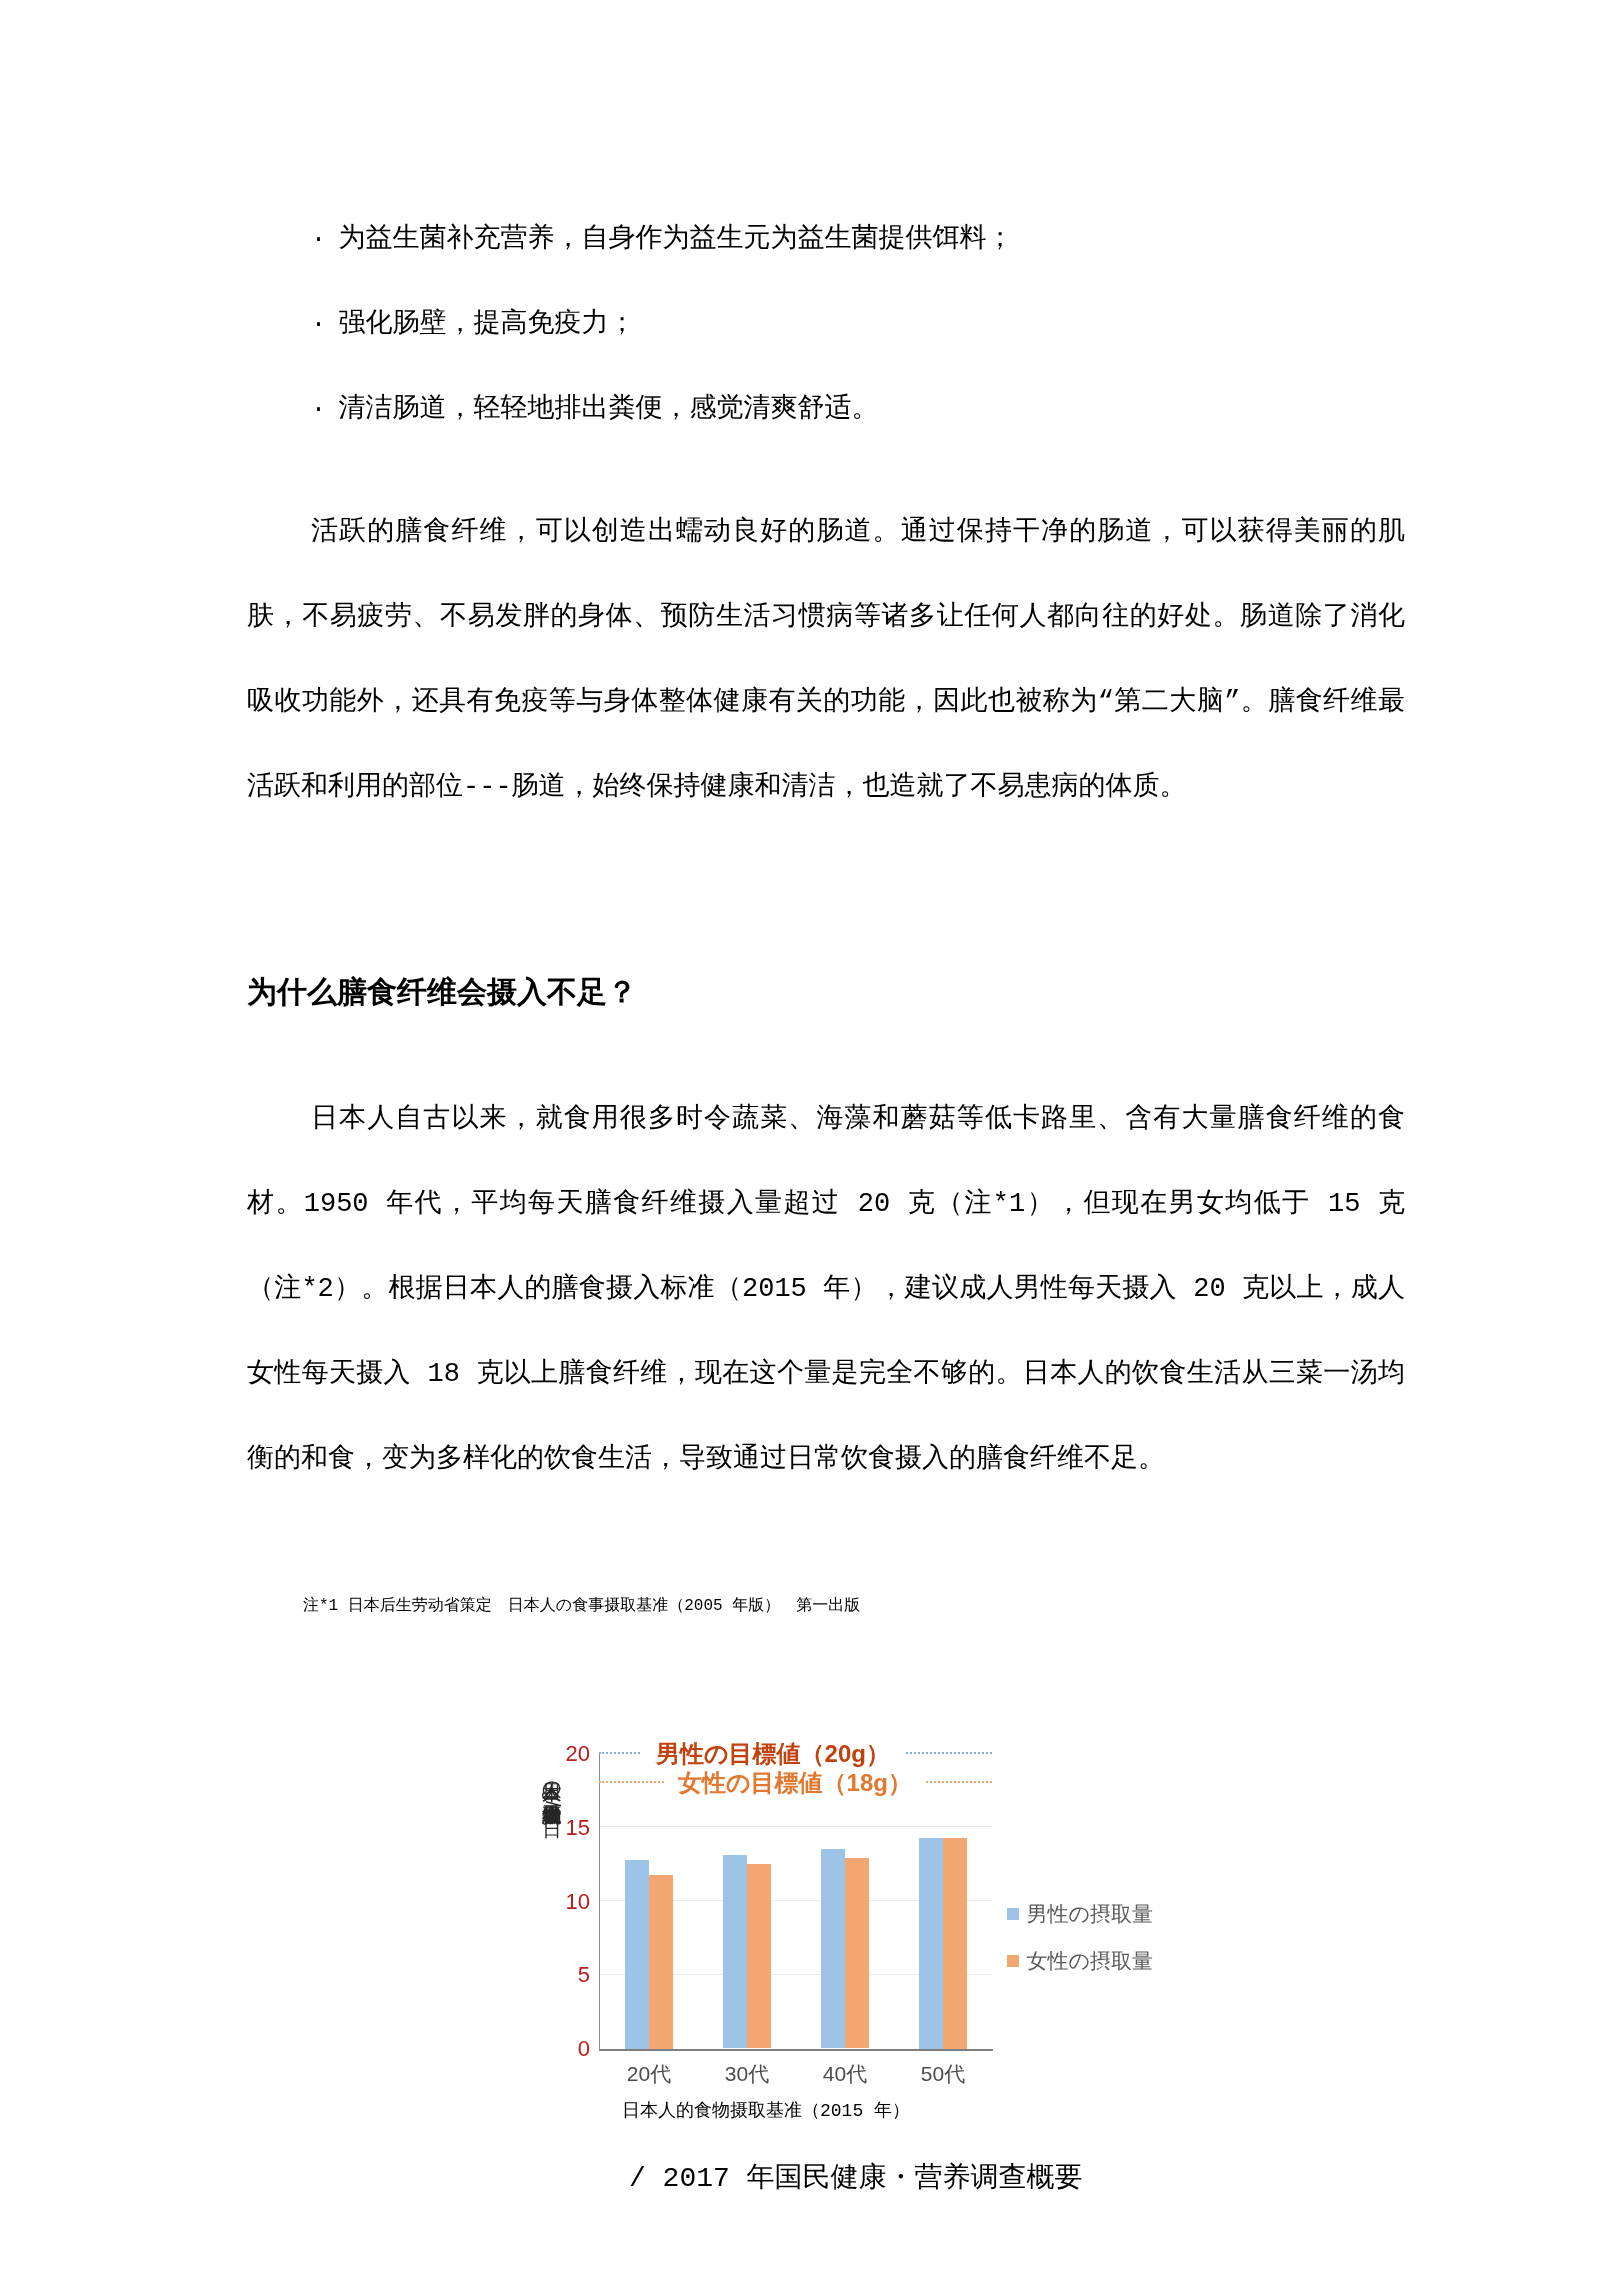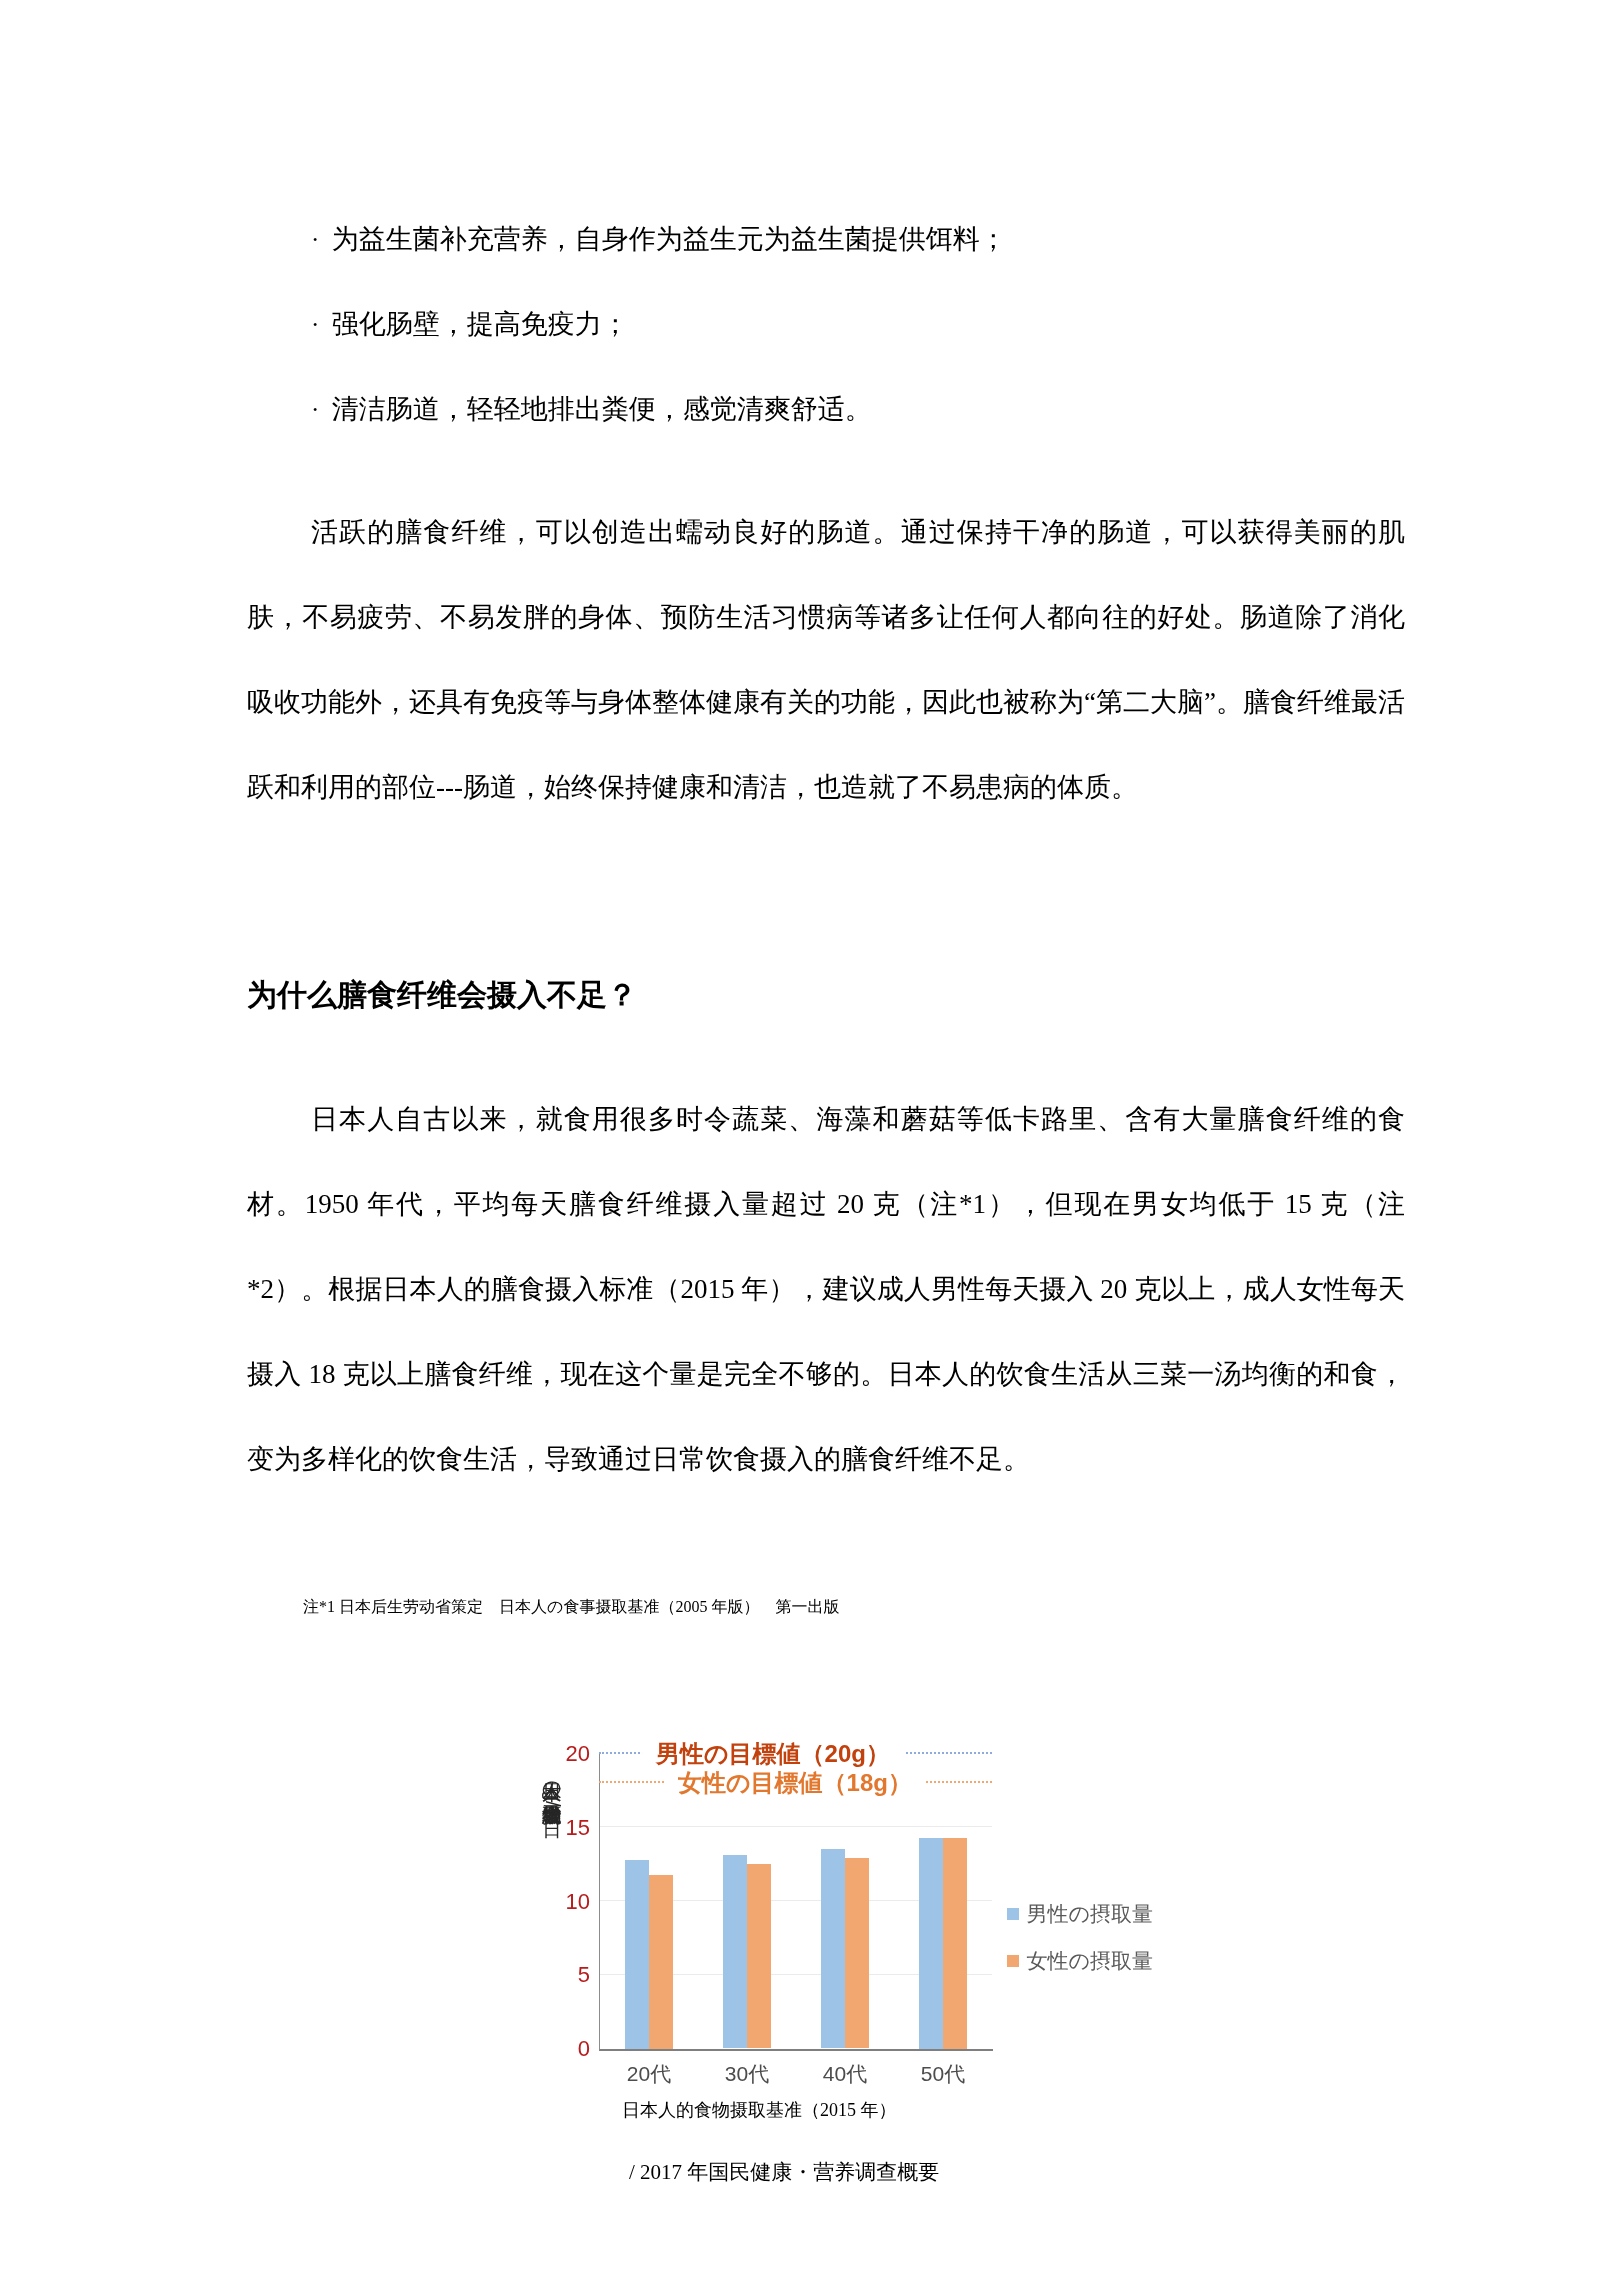--- a/index.html
+++ b/index.html
@@ -4,31 +4,31 @@
 <style>
   html,body{margin:0;padding:0;background:#888;}
   #page{
     position:relative;
     width:1623px;height:2295px;
     background:#ffffff;
     overflow:hidden;
     font-family:"Liberation Serif","DejaVu Serif",serif;
     color:#000;
   }
-  .abs{position:absolute;}
+  .abs{position:absolute;font-family:Liberation Mono, monospace;}
   .body-text{font-size:27px;line-height:85px;}
   .nowrap{white-space:nowrap;}
   #bullet-list{left:311px;top:197px;width:1112px;}
   .bullet-line .dot{display:inline-block;font-size:25px;margin-right:12.4px;}
   #para-intestine{left:247px;top:490px;width:1158px;text-align:justify;text-indent:64px;overflow-wrap:break-word;}
   #section-heading{left:247px;top:952px;font-size:30px;font-weight:bold;line-height:85px;margin:0;}
   #para-japan{left:247px;top:1077px;width:1158px;text-align:justify;text-indent:64px;overflow-wrap:break-word;}
   #footnotes{left:303px;top:1577px;font-size:16px;line-height:59px;}
   #caption1{left:622px;top:2098px;font-size:18px;}
-  #caption2{left:629px;top:2158px;font-size:21px;}
+  #caption2{left:629px;top:2158px;font-size:28px;}
 
   
   #chart{left:0;top:1713px;width:1623px;height:380px;font-family:"Liberation Sans","DejaVu Sans",sans-serif;}
   .gridline{position:absolute;height:0;border-top:1.8px solid #ebebeb;}
   .plot-frame{position:absolute;border-left:1.8px solid #8c8c8c;border-bottom:2.6px solid #7f7f7f;}
   .ytick{position:absolute;width:62px;text-align:right;font-size:22px;color:#b91c1c;}
   .bar{position:absolute;}
   .target-line{position:absolute;height:0;}
   .target-label{position:absolute;transform:translate(-50%,-50%);background:#fff;padding:0 14px;font-size:24px;font-weight:bold;white-space:nowrap;}
   .xlabel{position:absolute;transform:translateX(-50%);font-size:21px;color:#4d4d4d;white-space:nowrap;}

